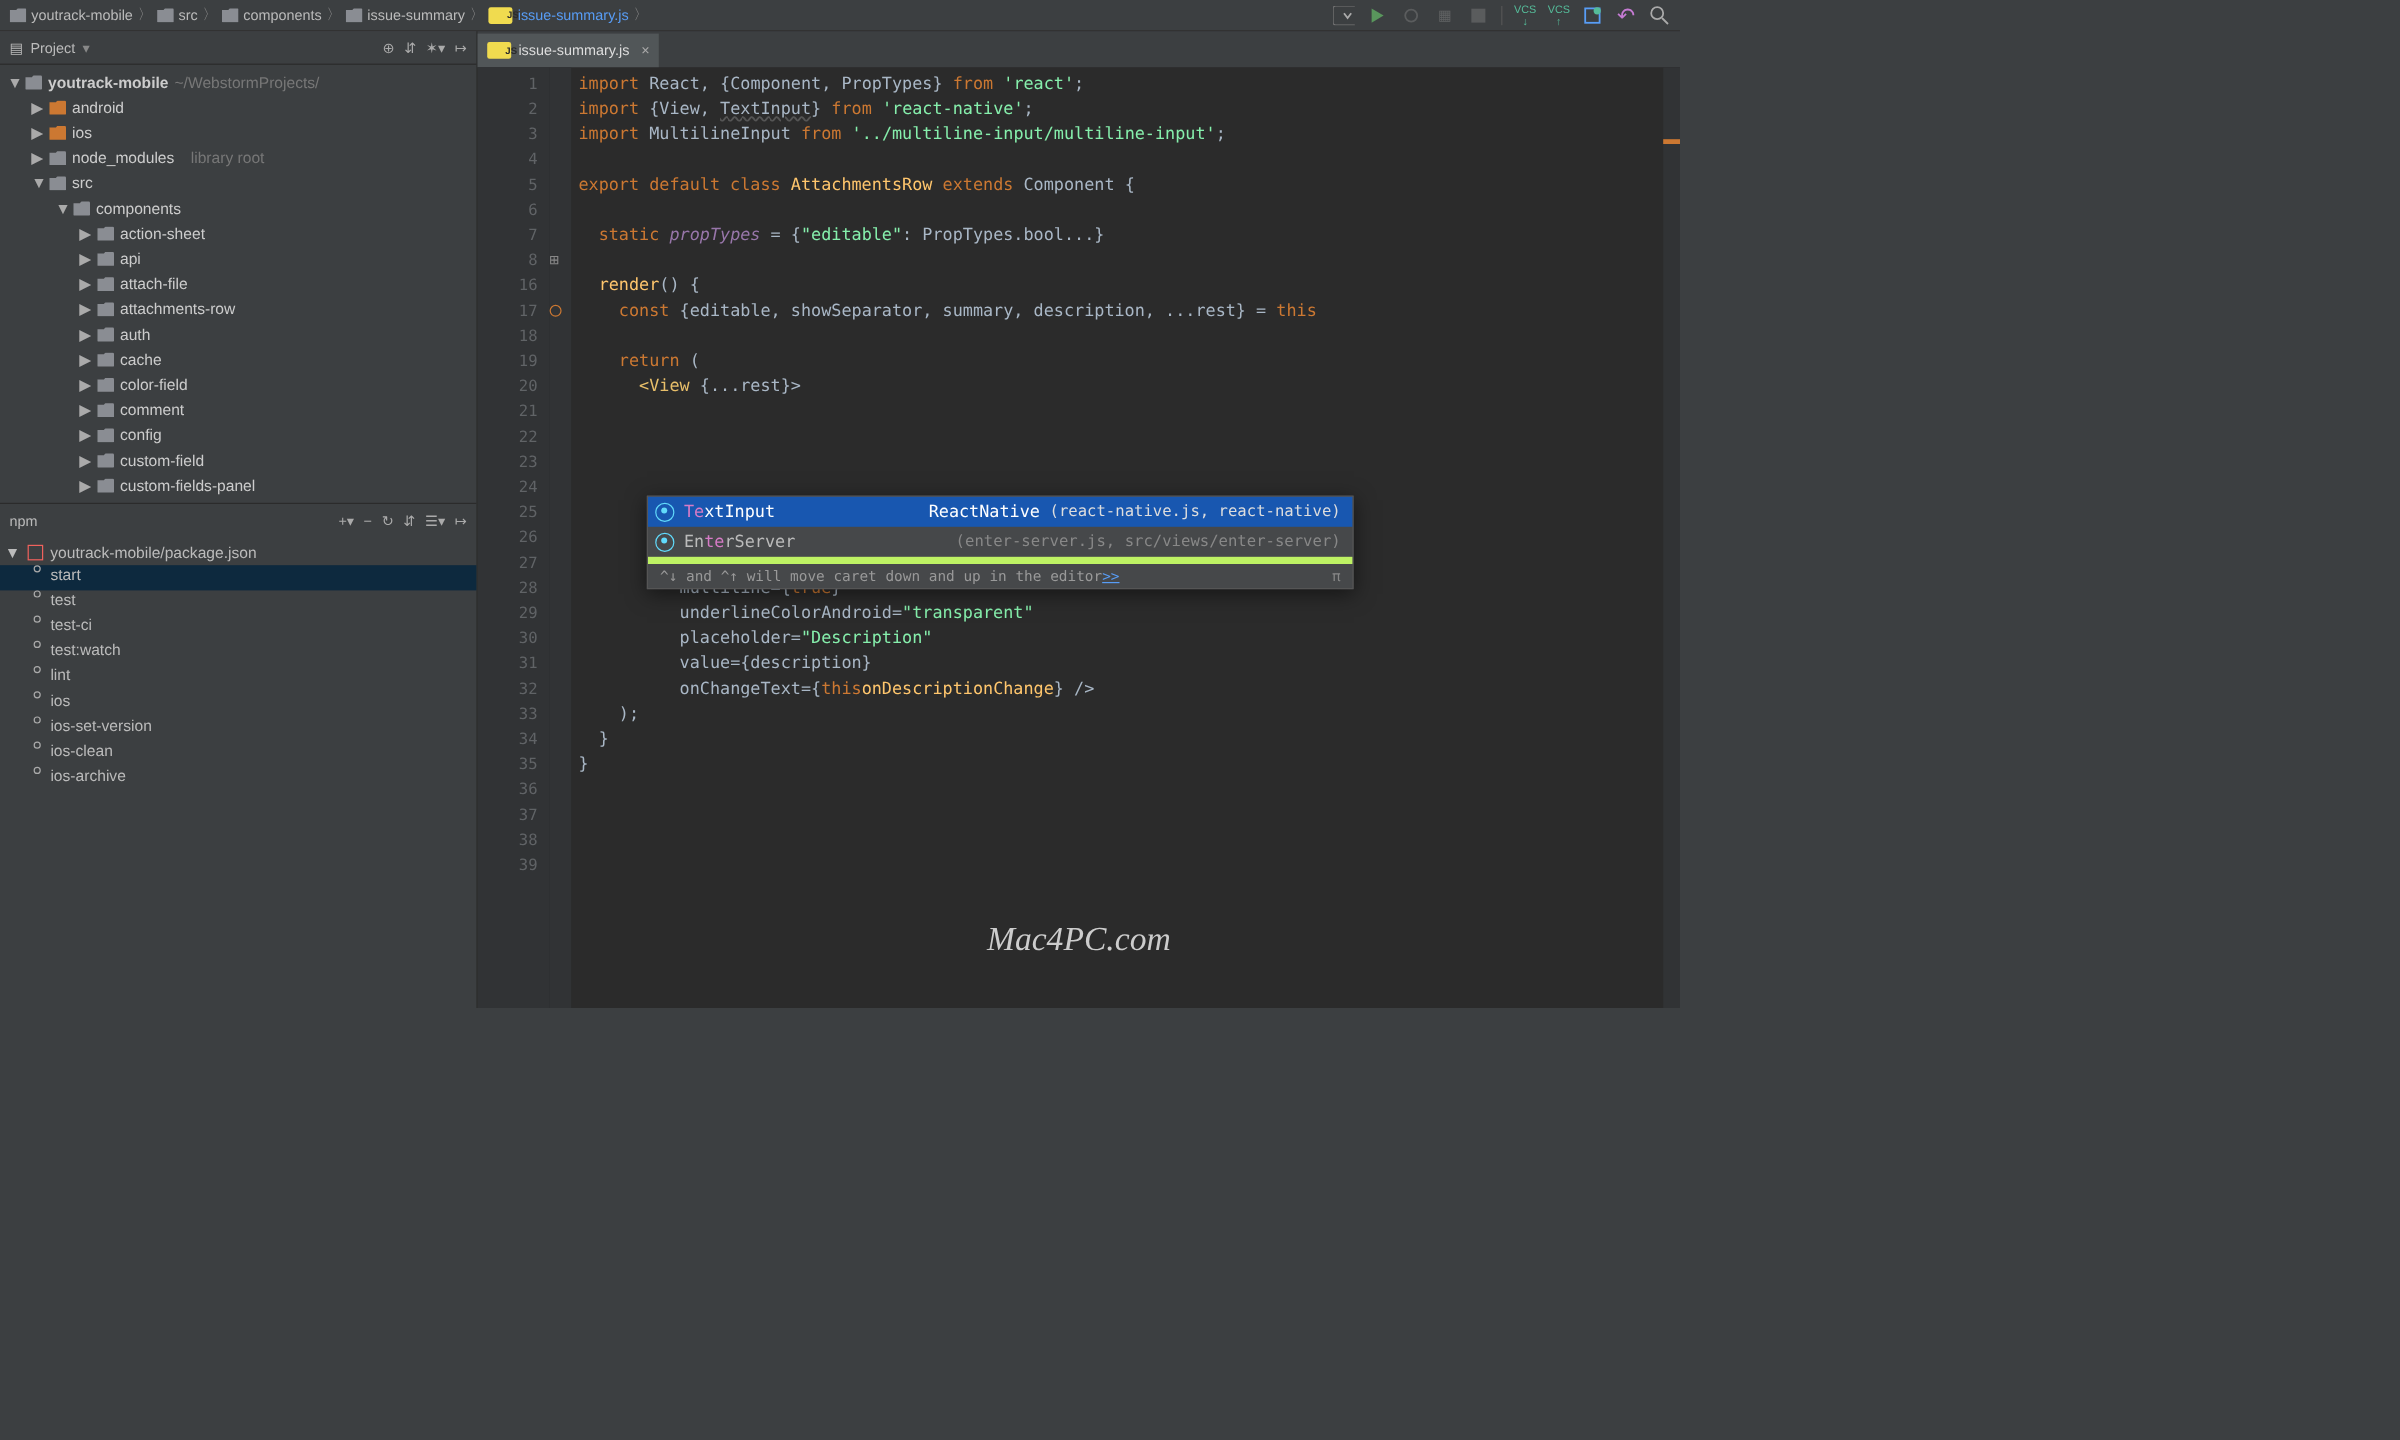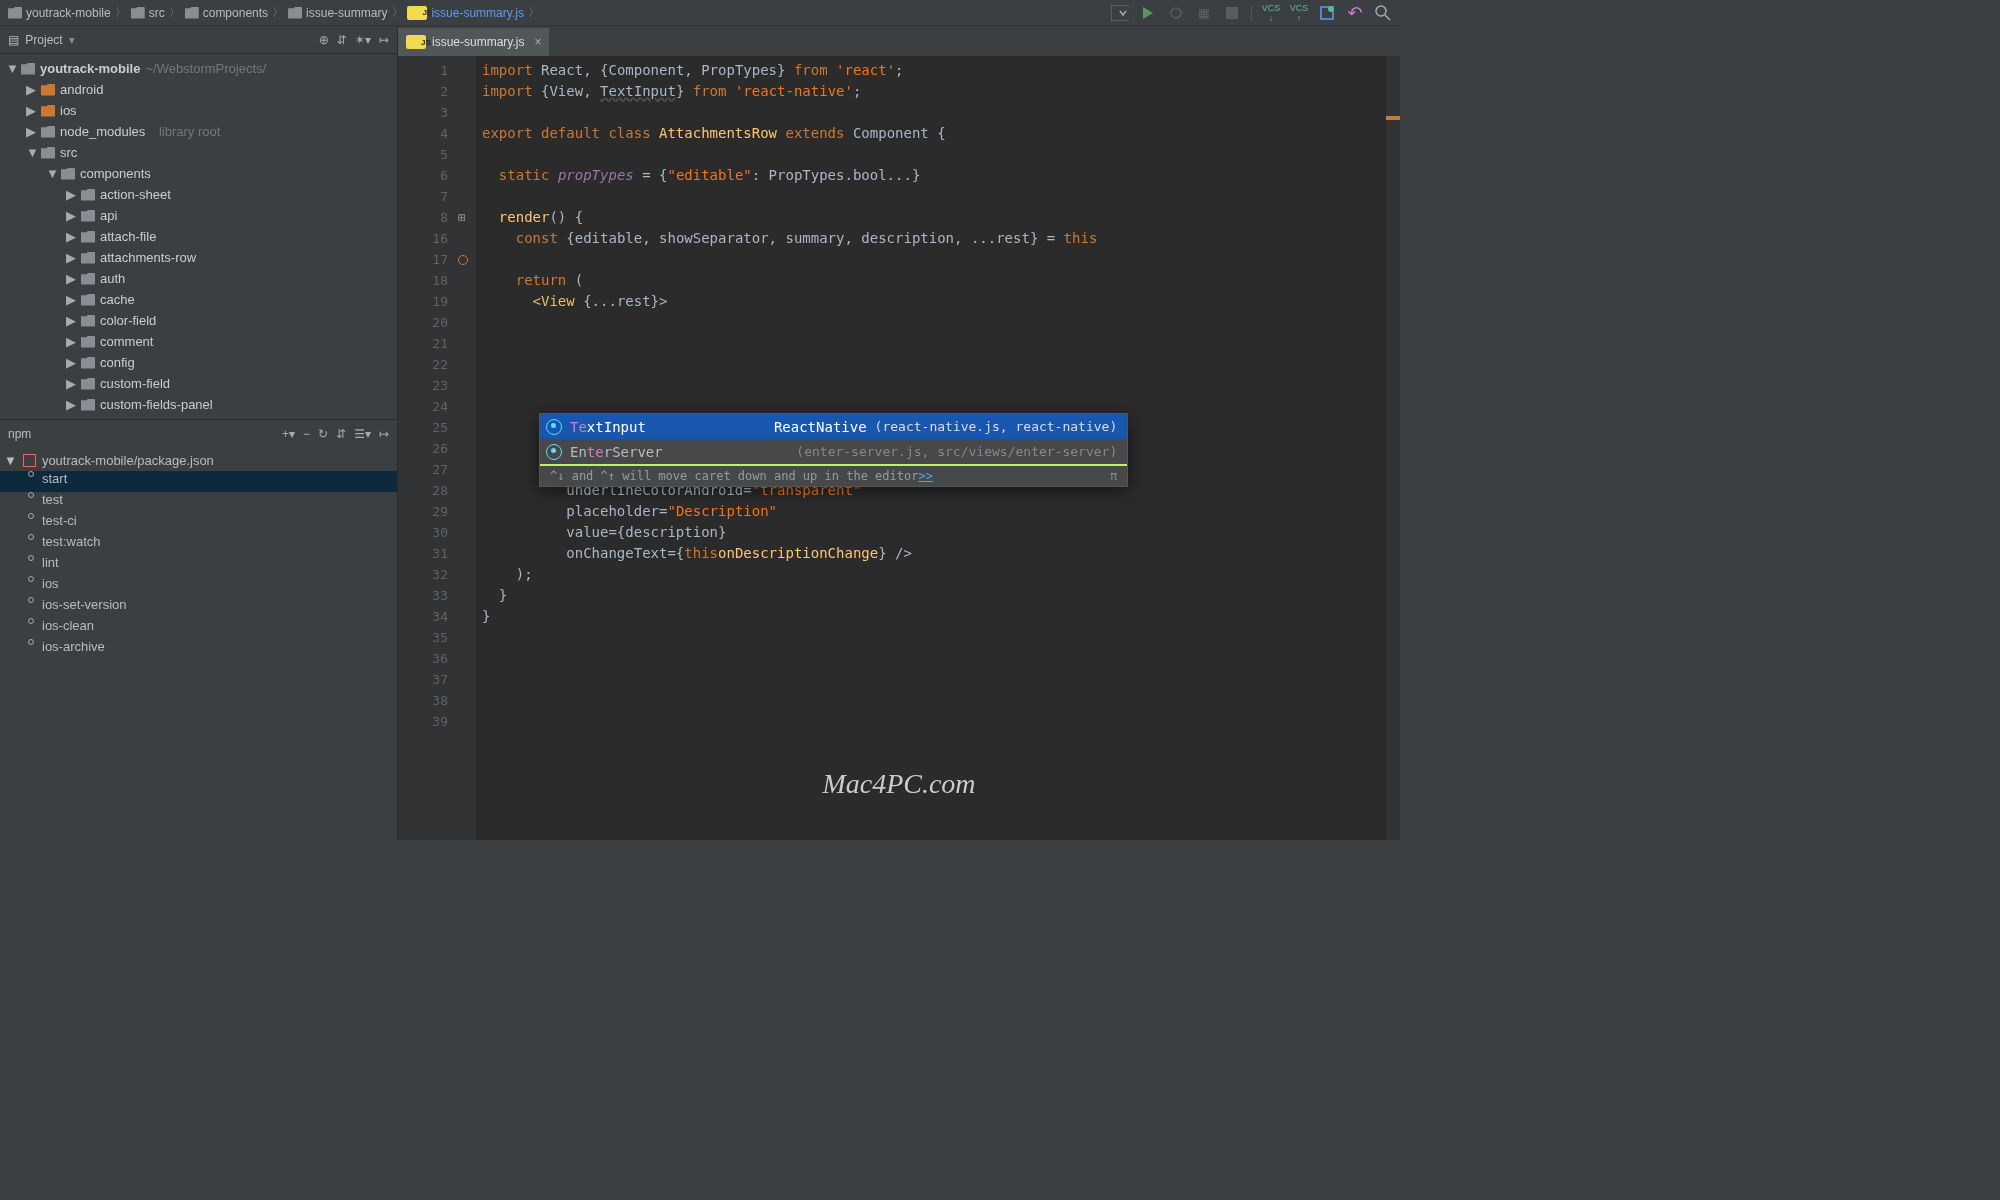--- a/index.html
+++ b/index.html
@@ -53,21 +53,21 @@
 .npm-root .sq { width: 13px; height: 13px; border: 1.5px solid #f0625d; }
 .editor { flex: 1; display: flex; flex-direction: column; background: #2b2b2b; position:relative;}
 .tab-bar { height: 30px; background: #3c3f41; display: flex; align-items: flex-end; }
 .tab { height: 28px; background: #515658; display: flex; align-items: center; gap: 6px; padding: 0 8px; font-family:-apple-system,sans-serif; font-size:12px; color:#ddd;}
 .tab .close { color: #aaa; margin-left: 4px; cursor:pointer;}
 .code-area { flex: 1; display: flex; overflow: hidden; }
 .gutter { width: 60px; background: #313335; color: #606366; text-align: right; padding: 4px 10px 4px 0; line-height: 21px; font-size: 13px; user-select:none;}
 .gutter-marks { width: 18px; background:#313335; padding:4px 0; line-height:21px;}
 .code { flex: 1; padding: 4px 0 4px 6px; line-height: 21px; font-size: 14px; color: #a9b7c6; position: relative;}
 .kw { color: #cc7832; }
-.str { color: #f97316; }
+.str { color: #86efac; }
 .cls { color: #ffc66d; }
 .prop { color: #9876aa; font-style: italic; }
 .tag { color: #e8bf6a; }
 .this { color: #cc7832; }
 .purple { color: #9876aa; }
 .completion {
   position: absolute;
   top: 387px; left: 141px;
   background: #46484a;
   border: 1px solid #555;
@@ -75,21 +75,21 @@
   z-index: 50;
   font-size: 14px;
 }
 .comp-row { display: flex; align-items: center; height: 25px; padding: 0 10px 0 6px; gap: 8px; color:#bbb;}
 .comp-row.sel { background: #1857b0; color:#fff;}
 .comp-icon { width: 16px; height: 16px; border-radius: 50%; border: 1.5px solid #61dafb; position: relative; flex-shrink:0;}
 .comp-icon::before { content:''; position:absolute; width:5px; height:5px; background:#61dafb; border-radius:50%; top:3.5px; left:3.5px;}
 .comp-name { flex: 0 0 auto; }
 .comp-hint { margin-left: auto; color: #888; font-size: 13px;}
 .comp-row.sel .comp-hint { color: #ddd; }
-.comp-footer { padding: 3px 10px; font-size: 12px; color: #999; border-top:2px solid #bef264; display:flex; align-items:center;}
+.comp-footer { padding: 3px 10px; font-size: 12px; color: #999; border-top:6px solid #bef264; display:flex; align-items:center;}
 .comp-footer .pi { margin-left: auto; color:#888;}
 .underline-wavy { text-decoration: underline wavy #555; }
 .watermark { position:absolute; left:50%; transform:translateX(-50%); bottom:40px; color:#ccc; font-family: Georgia, serif; font-size:28px; font-style:italic;}
 .mark-dot { display:inline-block; width:10px; height:10px; border:1.5px solid #cc7832; border-radius:50%; position:relative; top:1px;}
 .right-gutter { width:14px; background:#313335;}
 .right-gutter .err { height:4px; background:#cc7832; margin-top:60px;}
 svg { display:block;}
 </style>
 </head>
 <body>
@@ -377,20 +377,21 @@
           <div>&nbsp;</div>
           <div>&nbsp;</div>
           <div>&nbsp;</div>
           <div style="color:#888">⊞</div>
           <div>&nbsp;</div>
           <div><span class="mark-dot"></span></div>
       </div>
       <div class="code">
 <div><span class="kw">import</span> <span>React</span>, <span>{Component, PropTypes}</span> <span class="kw">from</span> <span class="str">'react'</span>;</div>
 <div><span class="kw">import</span> <span>{View,</span> <span class="underline-wavy">TextInput</span><span>}</span> <span class="kw">from</span> <span class="str">'react-native'</span>;</div>
+<div><span class="kw">import</span> <span>MultilineInput</span> <span class="kw">from</span> <span class="str">'../multiline-input/multiline-input'</span>;</div>
 <div>&nbsp;</div>
 <div><span class="kw">export default class</span> <span class="cls">AttachmentsRow</span> <span class="kw">extends</span> <span>Component</span> <span>{</span></div>
 <div>&nbsp;</div>
 <div>&nbsp;&nbsp;<span class="kw">static</span> <span class="prop">propTypes</span><span> = {</span><span class="str">"editable"</span><span>: PropTypes.bool...}</span></div>
 <div>&nbsp;</div>
 <div>&nbsp;&nbsp;<span class="cls">render</span><span>() {</span></div>
 <div>&nbsp;&nbsp;&nbsp;&nbsp;<span class="kw">const</span> <span>{editable, showSeparator, summary, description, ...rest} = </span><span class="this">this</span><span class="purple"></span></div>
 <div>&nbsp;</div>
 <div>&nbsp;&nbsp;&nbsp;&nbsp;<span class="kw">return</span><span> (</span></div>
 <div>&nbsp;&nbsp;&nbsp;&nbsp;&nbsp;&nbsp;<span class="tag">&lt;</span><span class="tag">View</span><span> {...rest}&gt;</span></div>

